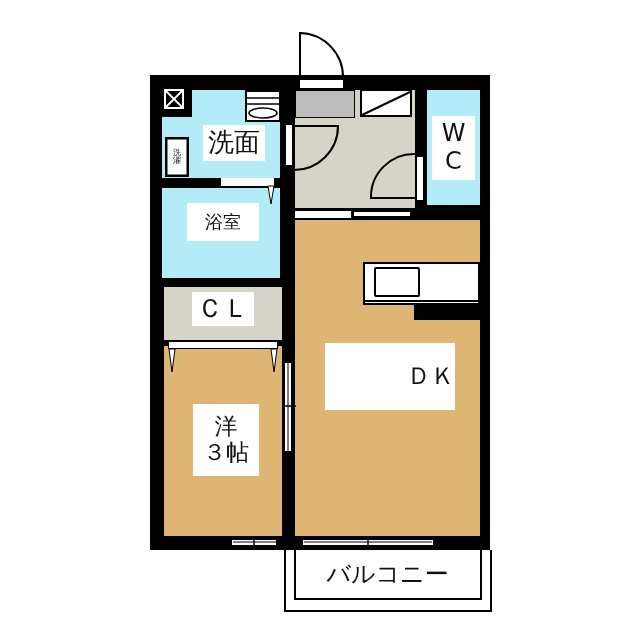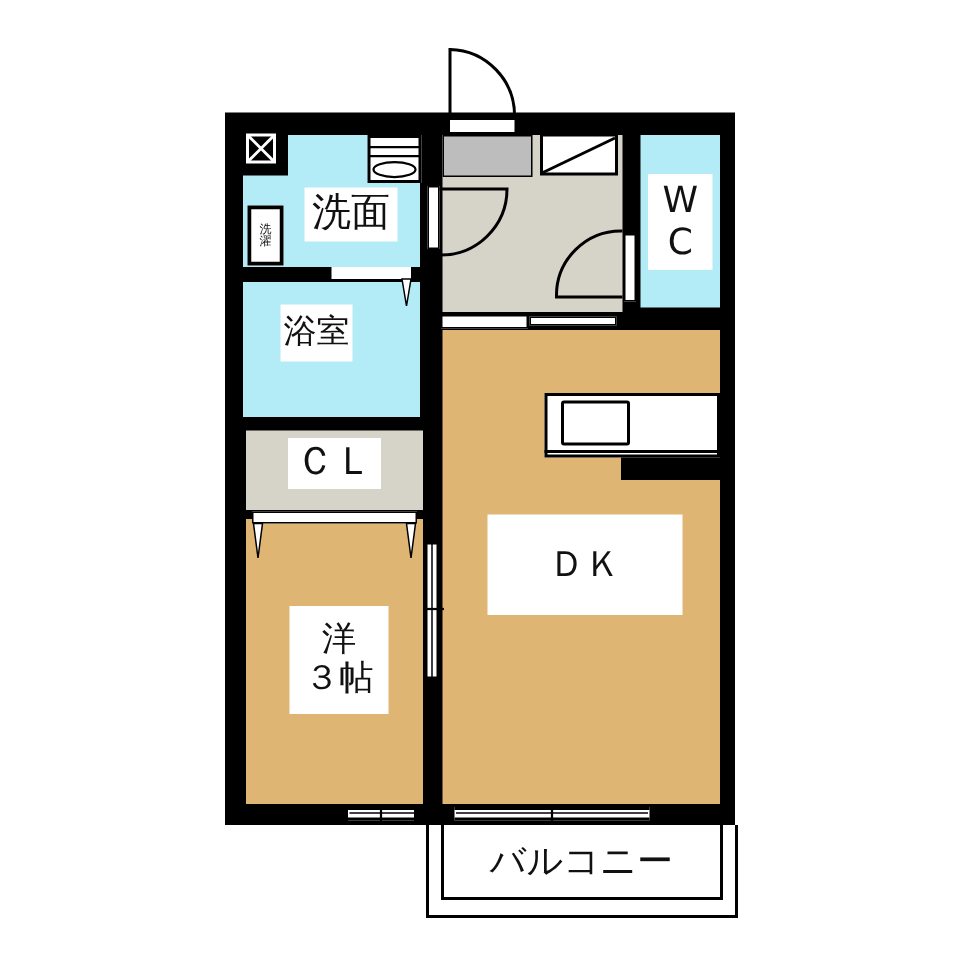--- a/index.html
+++ b/index.html
@@ -99,32 +99,32 @@
   <line x1="368" y1="536" x2="368" y2="550" stroke="#000" stroke-width="1.5"></line>
 </svg>
 
 <div class="label" style="left:203px;top:125px;width:62px;height:36px;font-size:26px;">
   <span>洗面</span>
 </div>
 <div class="label" style="left:169px;top:143px;width:16px;height:28px;font-size:8px;line-height:1;">
   <span>洗</span>
   <span>濯</span>
 </div>
-<div class="label" style="left:187px;top:203px;width:48px;height:38px;font-size:22px;">
+<div class="label" style="left:187px;top:203px;width:72px;height:38px;font-size:18px;">
   <span>浴室</span>
 </div>
 <div class="label" style="left:432px;top:116px;width:43px;height:64px;font-size:24px;line-height:1.15;">
   <span>W</span>
   <span>C</span>
 </div>
 <div class="label" style="left:192px;top:292px;width:62px;height:34px;font-size:26px;">
   <span>ＣＬ</span>
 </div>
 <div class="label" style="left:193px;top:404px;width:66px;height:72px;font-size:23px;">
   <span>洋</span>
   <span>３帖</span>
 </div>
-<div class="label" style="left:325px;top:343px;width:130px;height:67px;font-size:24px;">
+<div class="label" style="left:325px;top:343px;width:130px;height:67px;font-size:24px;align-items:flex-end;">
   <span>ＤＫ</span>
 </div>
 <div class="label" style="left:305px;top:556px;width:165px;height:36px;font-size:24px;background:transparent;">
   <span>バルコニー</span>
 </div>
 
 </body></html>

